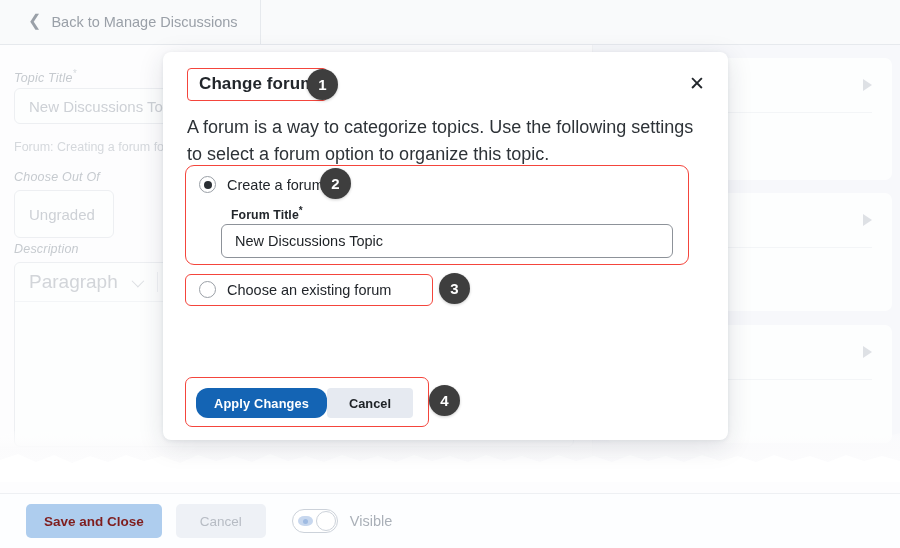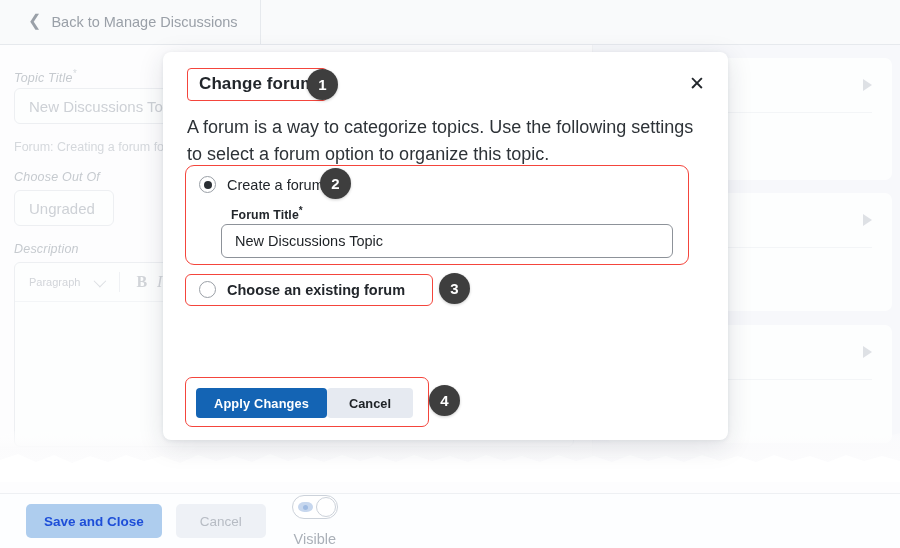--- a/index.html
+++ b/index.html
@@ -119,21 +119,21 @@
   .editor-toolbar {
     height: 38px;
     display: flex;
     align-items: center;
     border-bottom: 1px solid #edeff2;
     padding-left: 14px;
     gap: 10px;
   }
   .tb-para {
     color: #b0b5bc;
-    font-size: 11px;
+    font-size: 19px;
     display: flex;
     align-items: center;
     gap: 14px;
   }
   .tb-caret {
     display: inline-block;
     width: 8px; height: 8px;
     border-right: 1.6px solid #c2c7cd;
     border-bottom: 1.6px solid #c2c7cd;
     transform: rotate(45deg) translateY(-2px);
@@ -206,21 +206,21 @@
     align-items: center;
     padding-left: 26px;
     box-sizing: border-box;
     gap: 14px;
   }
   .btn-primary-ghost {
     height: 34px;
     padding: 0 18px;
     border-radius: 5px;
     background: #aecdee;
-    color: #1d4ed8;
+    color: #7f1d1d;
     font-size: 13.5px;
     font-weight: bold;
     display: flex;
     align-items: center;
     justify-content: center;
   }
   .btn-flat {
     height: 34px;
     padding: 0 24px;
     border-radius: 5px;
@@ -229,21 +229,20 @@
     font-size: 13.5px;
     display: flex;
     align-items: center;
     justify-content: center;
   }
   .toggle-wrap {
     display: flex;
     align-items: center;
     gap: 12px;
     margin-left: 12px;
-    flex-direction: column;
   }
   .toggle {
     width: 46px; height: 24px;
     border-radius: 12px;
     border: 1.5px solid #ccd2da;
     background: #fff;
     position: relative;
     box-sizing: border-box;
   }
   .toggle .eye {
@@ -393,21 +392,21 @@
     padding-left: 13px;
     font-size: 14.5px;
     color: #1d2125;
   }
 
   .btn-apply {
     position: absolute;
     left: 33px; top: 336px;
     height: 30px;
     padding: 0 18px;
-    border-radius: 4px;
+    border-radius: 12px;
     background: #1464b4;
     color: #ffffff;
     font-size: 12.8px;
     font-weight: bold;
     display: flex;
     align-items: center;
     justify-content: center;
     letter-spacing: .15px;
   }
   .btn-cancel {
@@ -460,21 +459,21 @@
 
     <div class="left-col">
       <div class="fld-label" style="left:14px; top:23px;">
         <span>Topic Title</span><span class="req-star">*</span>
       </div>
       <div class="fld-box" style="left:14px; top:43px; width:350px; height:36px;">New Discussions Topic</div>
 
       <div class="helper-text" style="left:14px; top:95px;">Forum: Creating a forum for th</div>
 
       <div class="fld-label" style="left:14px; top:125px;">Choose Out Of</div>
-      <div class="fld-box" style="left:14px; top:145px; width:100px; height:36px;">Ungraded</div>
+      <div class="fld-box" style="left:14px; top:145px; width:100px; height:48px;">Ungraded</div>
 
       <div class="fld-label" style="left:14px; top:197px;">Description</div>
 
       <div class="editor-box" style="left:14px; top:217px; width:560px; height:185px;">
         <div class="editor-toolbar">
           <div class="tb-para">
             <span>Paragraph</span>
             <span class="tb-caret"></span>
           </div>
           <div class="tb-sep"></div>
@@ -538,21 +537,21 @@
     <div class="radio-row" style="left:36px; top:124px;">
       <span class="radio checked"></span>
       <span class="radio-label">Create a forum</span>
     </div>
     <div class="sub-label" style="left:68px; top:153px;">
       <span>Forum Title</span><span class="req-star" style="color:#22262b;">*</span>
     </div>
     <div class="text-input" style="left:58px; top:172px; width:452px; height:34px;">New Discussions Topic</div>
 
     <div class="opt-box opt-existing"></div>
-    <div class="radio-row" style="left:36px; top:229px;font-weight:bold;">
+    <div class="radio-row" style="left:36px; top:229px;">
       <span class="radio"></span>
       <span class="radio-label">Choose an existing forum</span>
     </div>
 
     <div class="opt-box actions-box"></div>
     <div class="btn-apply">Apply Changes</div>
     <div class="btn-cancel">Cancel</div>
   </div>
 
   <div class="badge badge-1">1</div>

